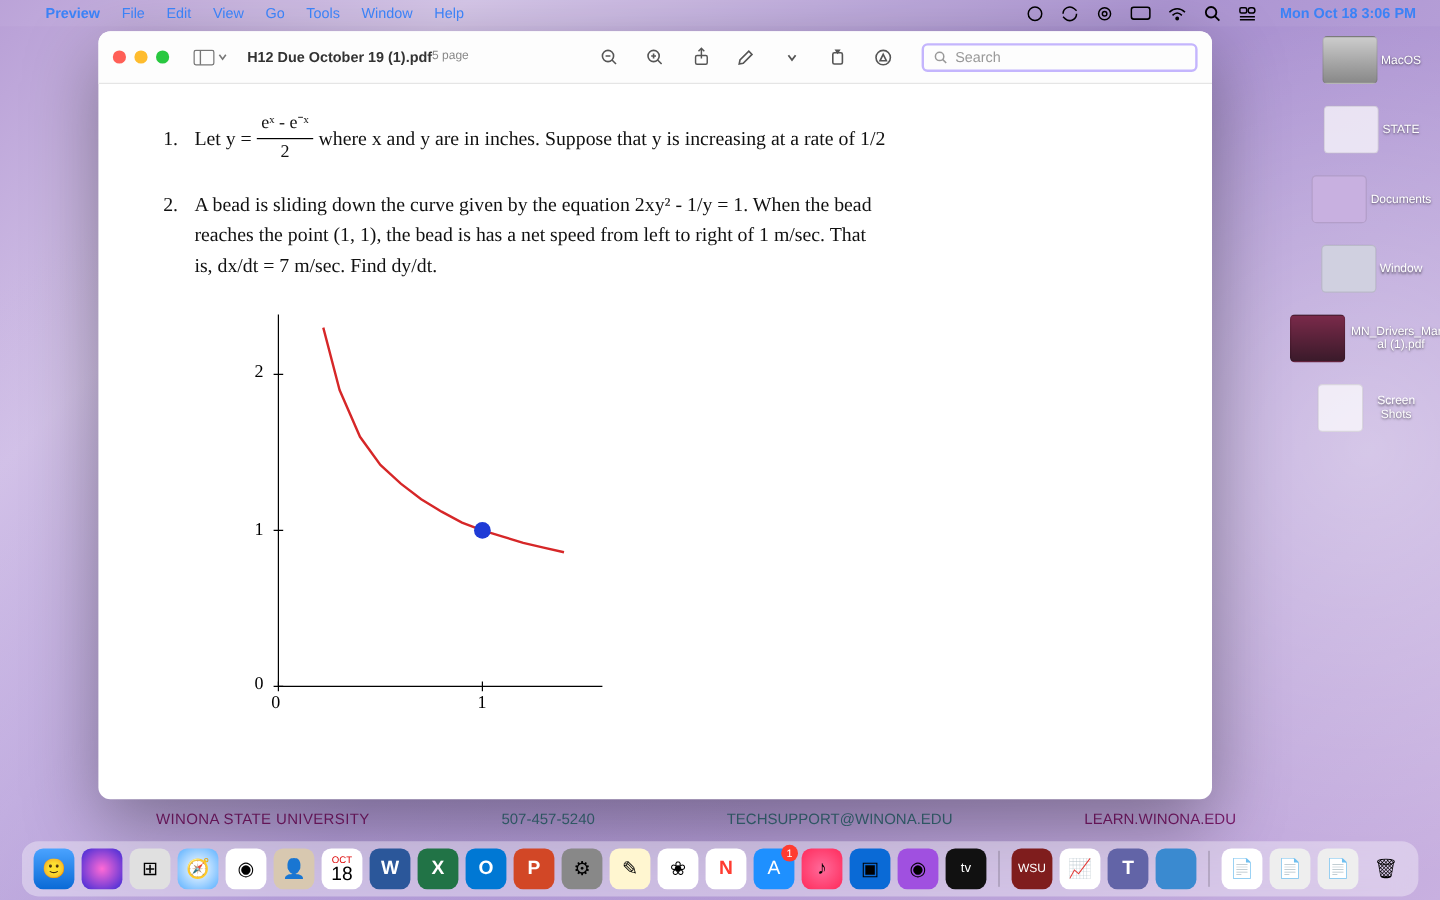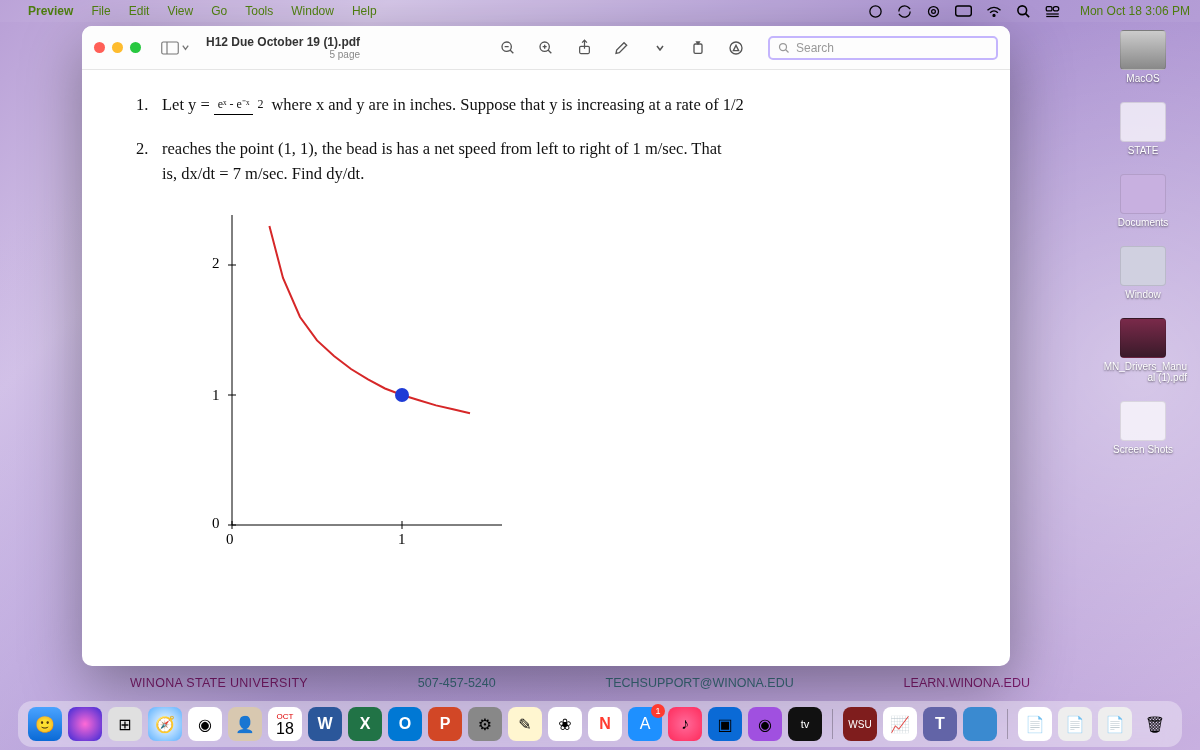--- a/index.html
+++ b/index.html
@@ -13,67 +13,67 @@
   position: absolute; inset: 0;
   background:
     radial-gradient(circle at 95% 50%, rgba(255,255,255,0.4) 0%, transparent 30%),
     radial-gradient(circle at 10% 90%, rgba(200,180,230,0.5) 0%, transparent 40%);
   z-index: 0;
 }
 
 .menubar {
   position: absolute; top: 0; left: 0; right: 0; height: 22px;
   display: flex; align-items: center; justify-content: space-between;
-  padding: 0 10px; font-size: 12px; color: #4d7c0f; z-index: 20;
+  padding: 0 20px; font-size: 12px; color: #3b82f6; z-index: 20;
   background: rgba(255,255,255,0.05);
 }
 .menubar-left, .menubar-right { display: flex; align-items: center; gap: 18px; }
 .menubar-left .apple { font-size: 14px; }
 .menubar-left .app-name { font-weight: 600; }
-.menubar-right { gap: 14px; }
+.menubar-right { gap: 14px; font-weight: bold; }
 .menubar-right .clock { margin-left: 6px; }
 
 .window {
   position: absolute; left: 82px; top: 26px; width: 928px; height: 640px;
   background: #fff; border-radius: 10px; box-shadow: 0 20px 60px rgba(0,0,0,0.35);
   display: flex; flex-direction: column; overflow: hidden; z-index: 10;
 }
 .titlebar {
   height: 44px; display: flex; align-items: center; padding: 0 12px;
   border-bottom: 1px solid #e5e5e5; gap: 10px; background: #fdfdfd;
 }
 .traffic { display: flex; gap: 7px; }
 .traffic .dot { width: 11px; height: 11px; border-radius: 50%; }
 .dot.red { background: #ff5f57; } .dot.yellow { background: #febc2e; } .dot.green { background: #28c840; }
 .sidebar-toggle { margin-left: 10px; color: #777; font-size: 14px; display: flex; align-items: center; gap: 2px; }
-.title-block { display: flex; flex-direction: column; margin-left: 6px; align-items: flex-end; }
+.title-block { display: flex; flex-direction: row; margin-left: 6px; }
 .title-block .fname { font-size: 12px; font-weight: 600; color: #333; }
 .title-block .sub { font-size: 10px; color: #888; }
 .toolbar-spacer { flex: 1; }
 .toolbar { display: flex; align-items: center; gap: 22px; color: #555; }
 .toolbar .ico { width: 16px; height: 16px; display: inline-flex; align-items: center; justify-content: center; }
 .searchbox {
   display: flex; align-items: center; gap: 6px;
   border: 2px solid #c4b5fd; border-radius: 5px; padding: 3px 8px;
   width: 230px; font-size: 12px; color: #999; margin-left: 14px;
 }
 
 .doc-area { flex: 1; padding: 22px 30px; overflow: hidden; font-family: "Times New Roman", serif; }
 .problem { font-size: 16.5px; line-height: 1.55; color: #111; margin-bottom: 18px; }
 .pnum { display: inline-block; width: 26px; }
-.frac { display: inline-flex; flex-direction: row; align-items: center; vertical-align: middle; margin: 0 4px; font-size: 12px; }
+.frac { display: inline-flex; flex-direction: column; align-items: center; vertical-align: middle; margin: 0 4px; font-size: 15px; }
 .frac .num { border-bottom: 1px solid #000; padding: 0 4px; }
 .frac .den { padding: 0 4px; }
 
 .plot-wrap { position: relative; width: 340px; height: 350px; margin-left: 70px; margin-top: 4px; }
 .plot-wrap svg { width: 100%; height: 100%; }
 .plot-wrap .tick { position: absolute; font-size: 15px; font-family: "Times New Roman", serif; }
 
 .desktop-icons { position: absolute; right: 12px; top: 30px; width: 90px; z-index: 5; display: flex; flex-direction: column; gap: 18px; align-items: center; }
-.desktop-item { display: flex; flex-direction: column; align-items: center; gap: 3px; text-align: right; }
+.desktop-item { display: flex; flex-direction: row; align-items: center; gap: 3px; text-align: center; }
 .desktop-item .iconbox { width: 46px; height: 40px; background: rgba(255,255,255,0.7); border: 1px solid rgba(0,0,0,0.1); border-radius: 4px; }
 .desktop-item .label { font-size: 10px; color: #fff; text-shadow: 0 1px 2px rgba(0,0,0,0.6); max-width: 88px; word-wrap: break-word; }
 
 .banner {
   position: absolute; left: 130px; right: 170px; top: 672px; height: 22px;
   display: flex; align-items: center; justify-content: space-between;
   font-size: 12.5px; z-index: 8;
 }
 .banner .uni { color: #7a1a6a; font-weight: 500; letter-spacing: 0.3px; }
 .banner .ph { color: #3a6a7a; }
@@ -246,20 +246,21 @@
           <span class="num">eˣ - e⁻ˣ</span>
           <span class="den">2</span>
         </span>
         <span> where x and y are in inches.  Suppose that y is increasing at a rate of 1/2</span>
       </div>
     </div>
     <div class="problem">
       <div style="display:flex; padding-left:24px;">
         <span class="pnum">2.</span>
         <div>
+          <div>A bead is sliding down the curve given by the equation 2xy² - 1/y = 1.  When the bead</div>
           <div>reaches the point (1, 1), the bead is has a net speed from left to right of 1 m/sec.  That</div>
           <div>is, dx/dt = 7 m/sec.  Find dy/dt.</div>
         </div>
       </div>
     </div>
 
     <div class="plot-wrap">
       <svg viewBox="0 0 340 350">
 
         <line x1="50" y1="10" x2="50" y2="320" stroke="#000" stroke-width="1"></line>

